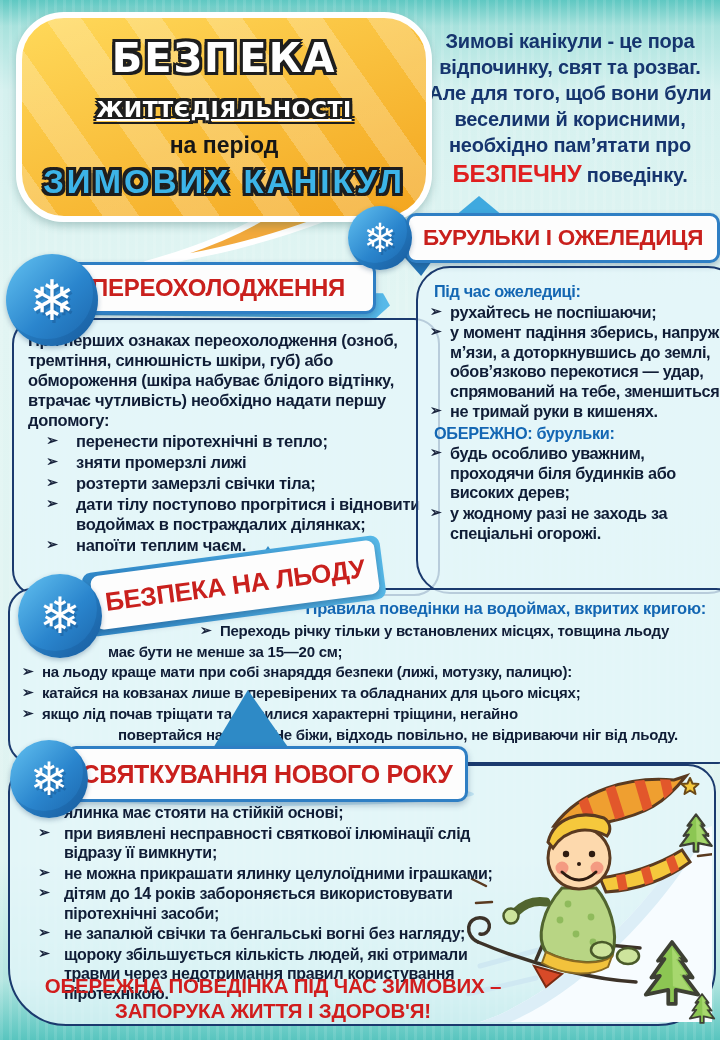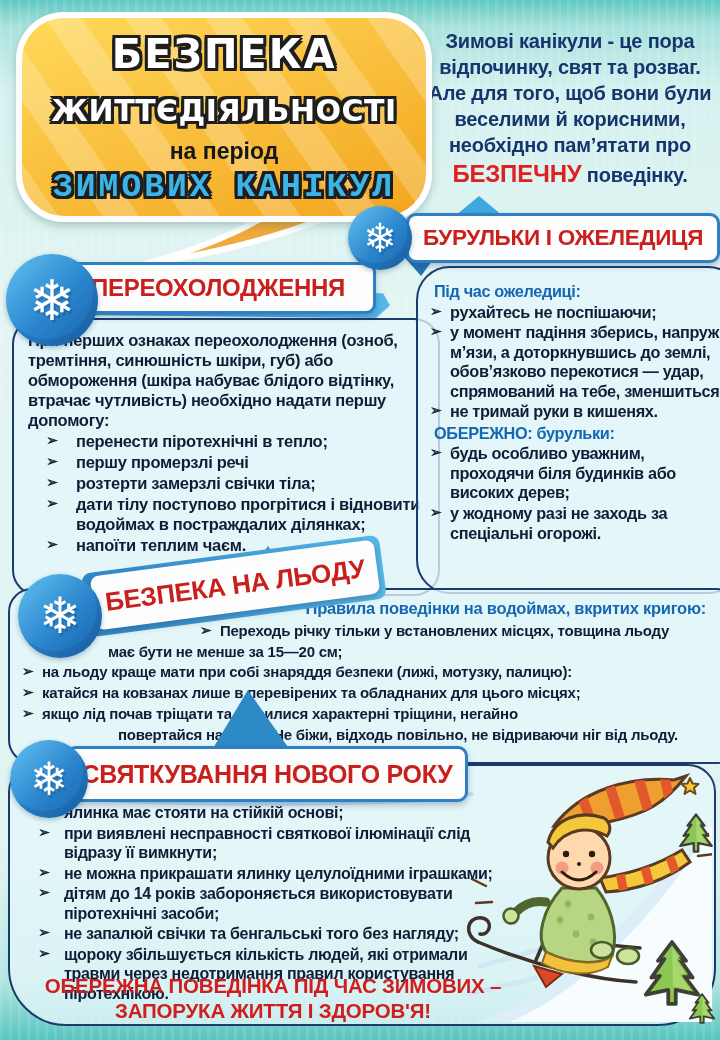--- a/index.html
+++ b/index.html
@@ -12,23 +12,23 @@
   
   .bubble{position:absolute;left:16px;top:12px;width:404px;height:198px;border-radius:48px;
     background:
       repeating-linear-gradient(55deg, rgba(255,255,255,.22) 0 30px, rgba(255,255,255,0) 30px 66px),
       linear-gradient(160deg,#ffd95a,#f3a51e);
     border:6px solid #fff;box-shadow:0 4px 9px rgba(30,90,90,.28);
     display:flex;flex-direction:column;align-items:center;justify-content:center;z-index:6;}
   .bubble-tail{position:absolute;left:140px;top:196px;z-index:5;}
   .ol3{text-shadow:-3px -3px 0 #1e1e1e,3px -3px 0 #1e1e1e,-3px 3px 0 #1e1e1e,3px 3px 0 #1e1e1e,0 -3px 0 #1e1e1e,0 3px 0 #1e1e1e,-3px 0 0 #1e1e1e,3px 0 0 #1e1e1e;}
   .t1{font-family:"DejaVu Sans",sans-serif;font-weight:800;font-size:40px;color:#fff;letter-spacing:2px;margin-top:2px;}
-  .t2{font-family:"DejaVu Sans",sans-serif;font-weight:800;font-size:30px;color:#fff;letter-spacing:0.5px;margin-top:16px;}
+  .t2{font-family:"DejaVu Sans",sans-serif;font-weight:800;font-size:22px;color:#fff;letter-spacing:0.5px;margin-top:16px;text-decoration:underline;}
   .t3{font-size:23px;font-weight:bold;color:#161616;margin-top:10px;}
-  .t4{font-family:Liberation Mono, monospace;font-weight:bold;font-size:33px;color:#3cb4e8;letter-spacing:3px;margin-top:4px;}
+  .t4{font-family:Liberation Sans, sans-serif;font-weight:bold;font-size:33px;color:#3cb4e8;letter-spacing:3px;margin-top:4px;}
   
   .intro{position:absolute;left:424px;top:28px;width:292px;text-align:center;
     font-size:20px;line-height:1.3;font-weight:bold;color:#16356e;letter-spacing:-0.2px;z-index:4;}
   .intro .hl{color:#e01f1f;font-size:24px;}
   
   .snow{position:absolute;border-radius:50%;display:flex;align-items:center;justify-content:center;
     background:linear-gradient(135deg,#63c2f1 0%,#2a85cd 55%,#1a63a9 100%);
     color:#fff;z-index:8;box-shadow:inset -5px -7px 0 rgba(10,50,100,.14), 0 2px 5px rgba(20,60,100,.3);}
   .snow span{text-shadow:2px 3px 0 rgba(10,50,100,.25);}
   
@@ -107,21 +107,21 @@
   <div class="panel panel-left">
     <div>При перших ознаках переохолодження (озноб, тремтіння, синюшність шкіри, губ) або обмороження (шкіра набуває блідого відтінку, втрачає чутливість) необхідно надати першу допомогу:</div>
     <div>
 
     <div class="li">
           <span class="mark">➢</span>
           <span class="txt">перенести піротехнічні в тепло;</span>
         </div>
         <div class="li">
           <span class="mark">➢</span>
-          <span class="txt">першу промерзлі речі</span>
+          <span class="txt">зняти промерзлі лижі</span>
         </div>
         <div class="li">
           <span class="mark">➢</span>
           <span class="txt">розтерти замерзлі свічки тіла;</span>
         </div>
         <div class="li">
           <span class="mark">➢</span>
           <span class="txt">дати тілу поступово прогрітися і відновити водоймах в постраждалих ділянках;</span>
         </div>
         <div class="li">
@@ -212,21 +212,21 @@
         <div class="li">
           <span class="mark">➢</span>
           <span class="txt">не можна прикрашати ялинку целулоїдними  іграшками;</span>
         </div>
         <div class="li">
           <span class="mark">➢</span>
           <span class="txt"> дітям до 14 років забороняється використовувати піротехнічні засоби;</span>
         </div>
         <div class="li">
           <span class="mark">➢</span>
-          <span class="txt">не запалюй свічки та бенгальські того без нагляду;</span>
+          <span class="txt">не запалюй свічки та бенгальські вогні без нагляду;</span>
         </div>
         <div class="li">
           <span class="mark">➢</span>
           <span class="txt">щороку збільшується кількість людей, які отримали травми через недотримання правил користування піротехнікою.</span>
         </div>
       </div>
     <div class="footer-red">ОБЕРЕЖНА ПОВЕДІНКА ПІД ЧАС ЗИМОВИХ – ЗАПОРУКА ЖИТТЯ І ЗДОРОВ'Я!</div>
 
     <svg class="illu" style="left:440px;top:4px;" width="262" height="252" viewBox="0 0 262 252">
       <defs>

